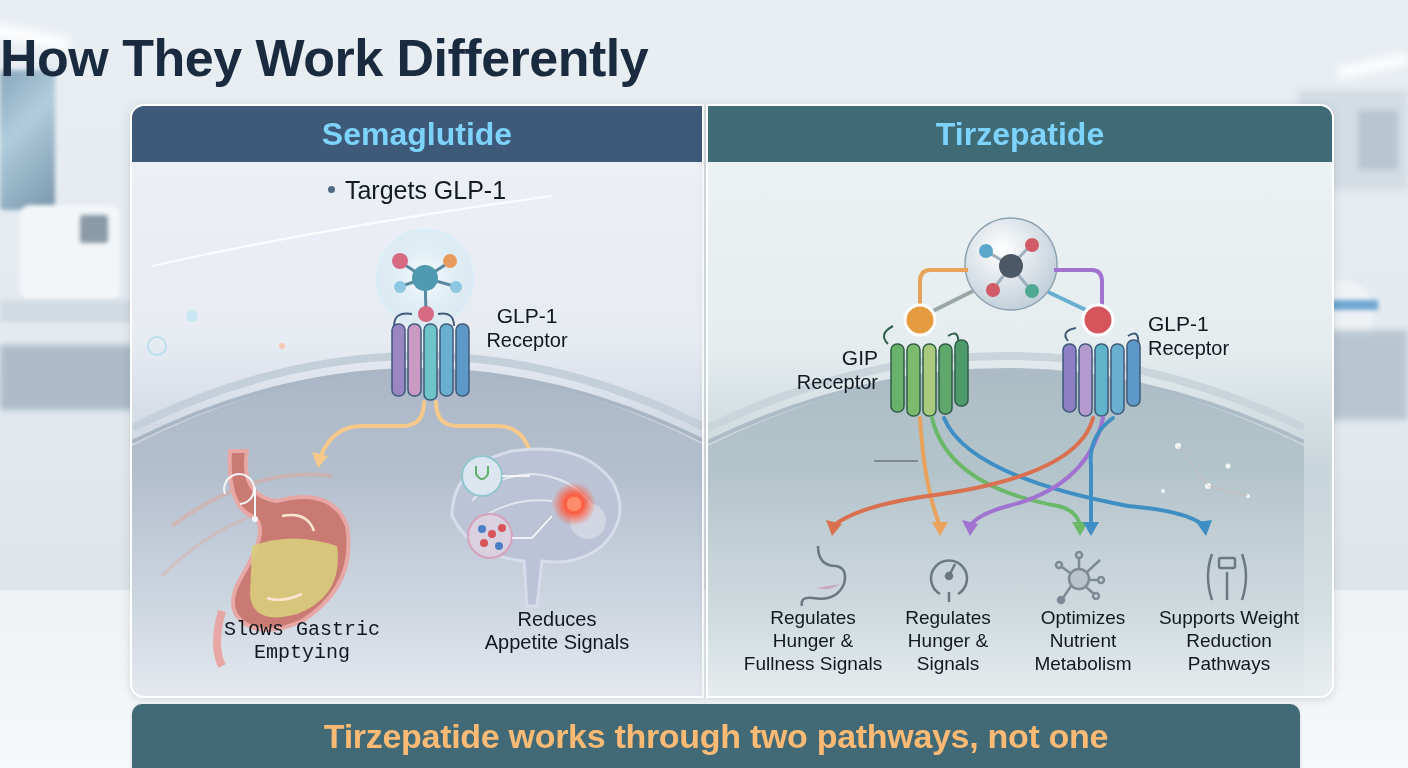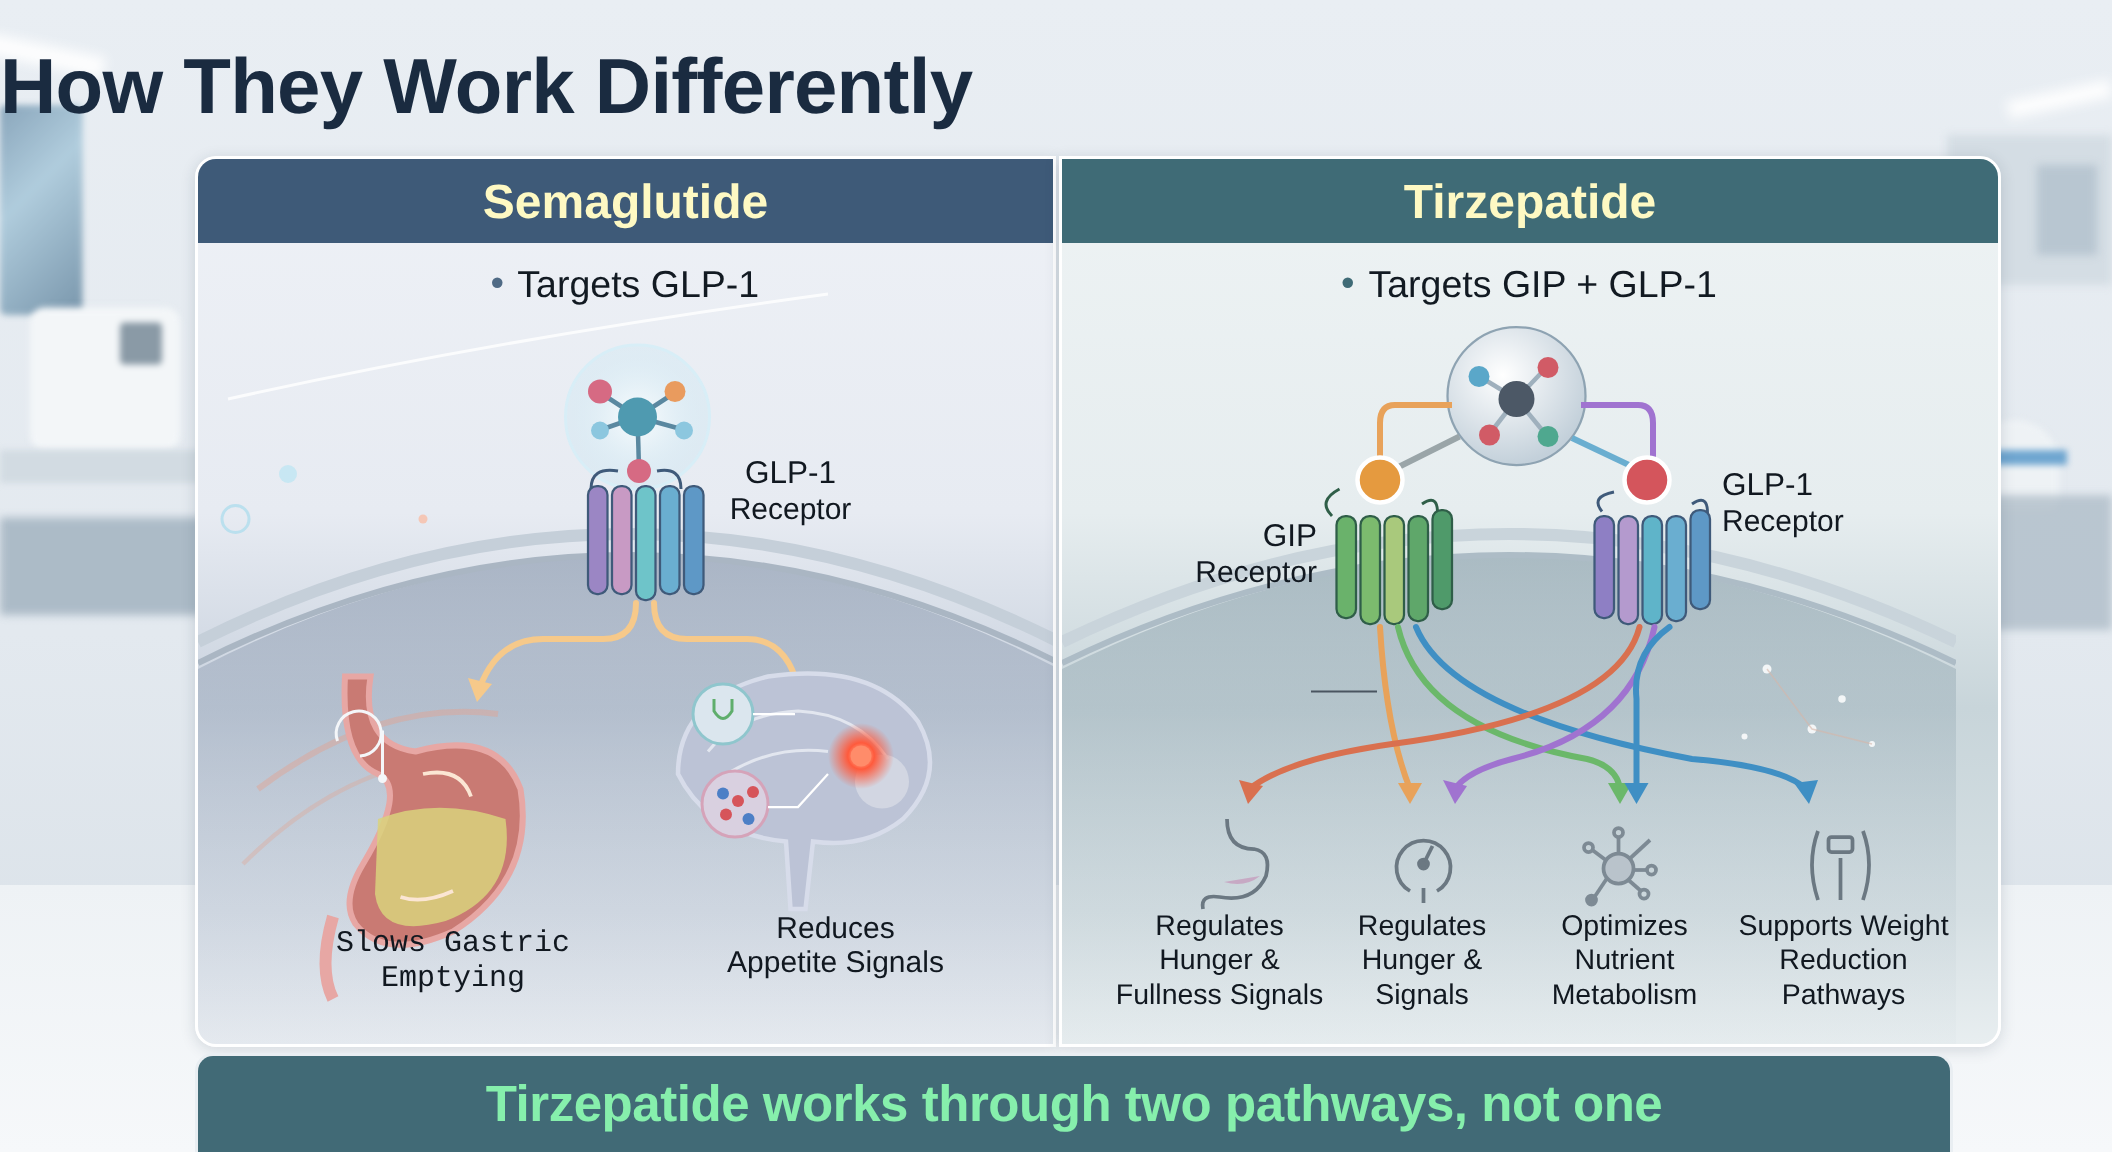--- a/index.html
+++ b/index.html
@@ -33,42 +33,42 @@
 
   .panel {
     position: absolute; top: 104px; height: 594px;
     border: 2px solid #ffffff; border-radius: 14px; overflow: hidden;
     box-shadow: 0 2px 10px rgba(30,50,70,.15);
   }
   .panel.left { left: 130px; width: 574px; border-top-right-radius: 0; border-bottom-right-radius: 0; background: linear-gradient(180deg,#eef1f6 0%,#e7ebf2 40%,#c9d2de 62%,#d6dde6 85%,#e8ecf1 100%); }
   .panel.right { left: 706px; width: 628px; border-top-left-radius: 0; border-bottom-left-radius: 0; background: linear-gradient(180deg,#eef3f4 0%,#e6edef 40%,#c8d5da 62%,#d5dfe3 85%,#e8eef0 100%); }
   .panel .head {
     height: 56px; display: flex; align-items: center; justify-content: center;
-    color: #fef9c3; font-size: 32px; font-weight: 700;
+    color: #7dd3fc; font-size: 32px; font-weight: 700;
   }
   .panel.left .head { background: #3e5a78; }
   .panel.right .head { background: #3f6b76; }
   .panel .target {
     position: absolute; top: 70px; left: 0; right: 0; text-align: center;
     font-size: 25px; color: #121a22;
   }
   .panel .target .dot { display: inline-block; width: 7px; height: 7px; border-radius: 50%; margin-right: 10px; vertical-align: middle; position: relative; top: -3px; }
   .panel.left .target .dot { background: #4f6a85; }
   .panel.right .target .dot { background: #3f6b76; }
   .panel svg.art { position: absolute; left: 0; top: 0; }
 
   .label { position: absolute; text-align: center; color: #111820; font-size: 20px; line-height: 23px; }
   .label.rec { font-size: 20px; line-height: 24px; }
   .label.rec b { font-weight: 400; font-size: 21px; }
 
   .bottom-bar {
     position: absolute; left: 130px; top: 702px; width: 1172px; height: 66px;
     background: #416a76; border-radius: 12px 12px 0 0; border: 2px solid #e9eef2; border-bottom: none;
     display: flex; align-items: center; justify-content: center;
-    color: #86efac; font-size: 34px; font-weight: 700; letter-spacing: -0.3px;
+    color: #fdba74; font-size: 34px; font-weight: 700; letter-spacing: -0.3px;
   }
 </style>
 </head>
 <body>
 
 <div class="bg">
   <div class="light-l"></div>
   <div class="light-r"></div>
   <div class="monitor"></div>
   <div class="device-l"></div>
@@ -195,23 +195,20 @@
   <div class="label" style="left:70px; top:512px; width:200px;font-family:Liberation Mono, monospace;">
     <span>Slows Gastric</span><br><span>Emptying</span>
   </div>
   <div class="label" style="left:320px; top:502px; width:210px;">
     <span>Reduces</span><br><span>Appetite Signals</span>
   </div>
 </div>
 
 <div class="panel right">
   <div class="head">Tirzepatide</div>
-  <div class="target">
-    <span class="dot"></span><span>Targets GIP + GLP-1</span>
-  </div>
 
   <svg class="art" width="596" height="594" viewBox="0 0 596 594">
     <defs>
       <radialGradient id="tz-bubble" cx="40%" cy="35%" r="65%">
         <stop offset="0%" stop-color="#ffffff"></stop>
         <stop offset="100%" stop-color="#c3d0da"></stop>
       </radialGradient>
       <linearGradient id="cell-r" x1="0" y1="0" x2="0" y2="1">
         <stop offset="0%" stop-color="#7f97a3" stop-opacity=".55"></stop>
         <stop offset="100%" stop-color="#cdd8dd" stop-opacity=".1"></stop>

